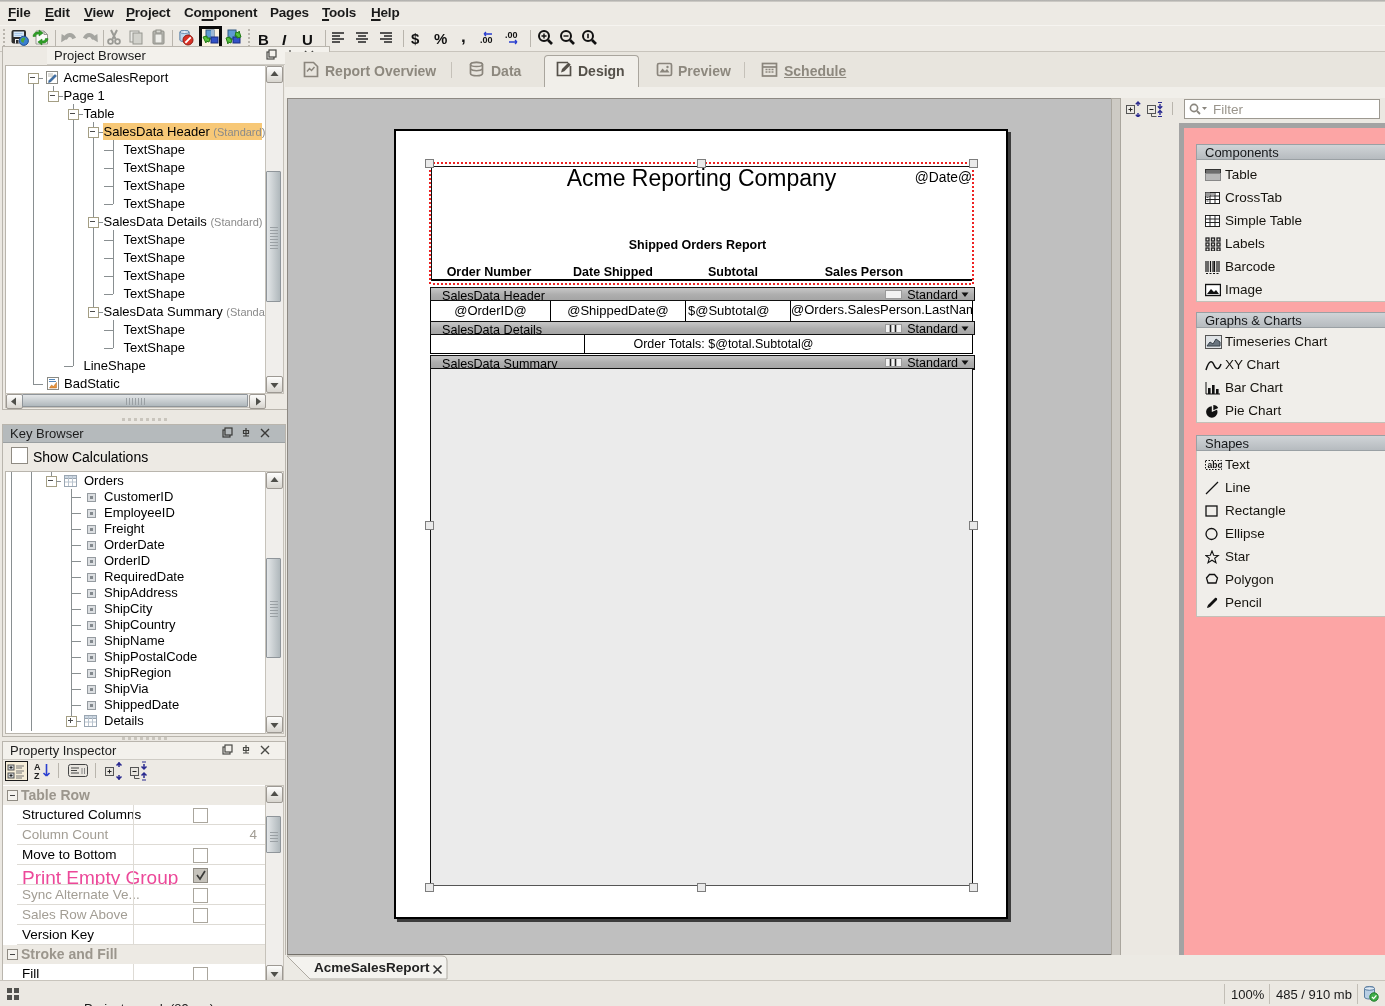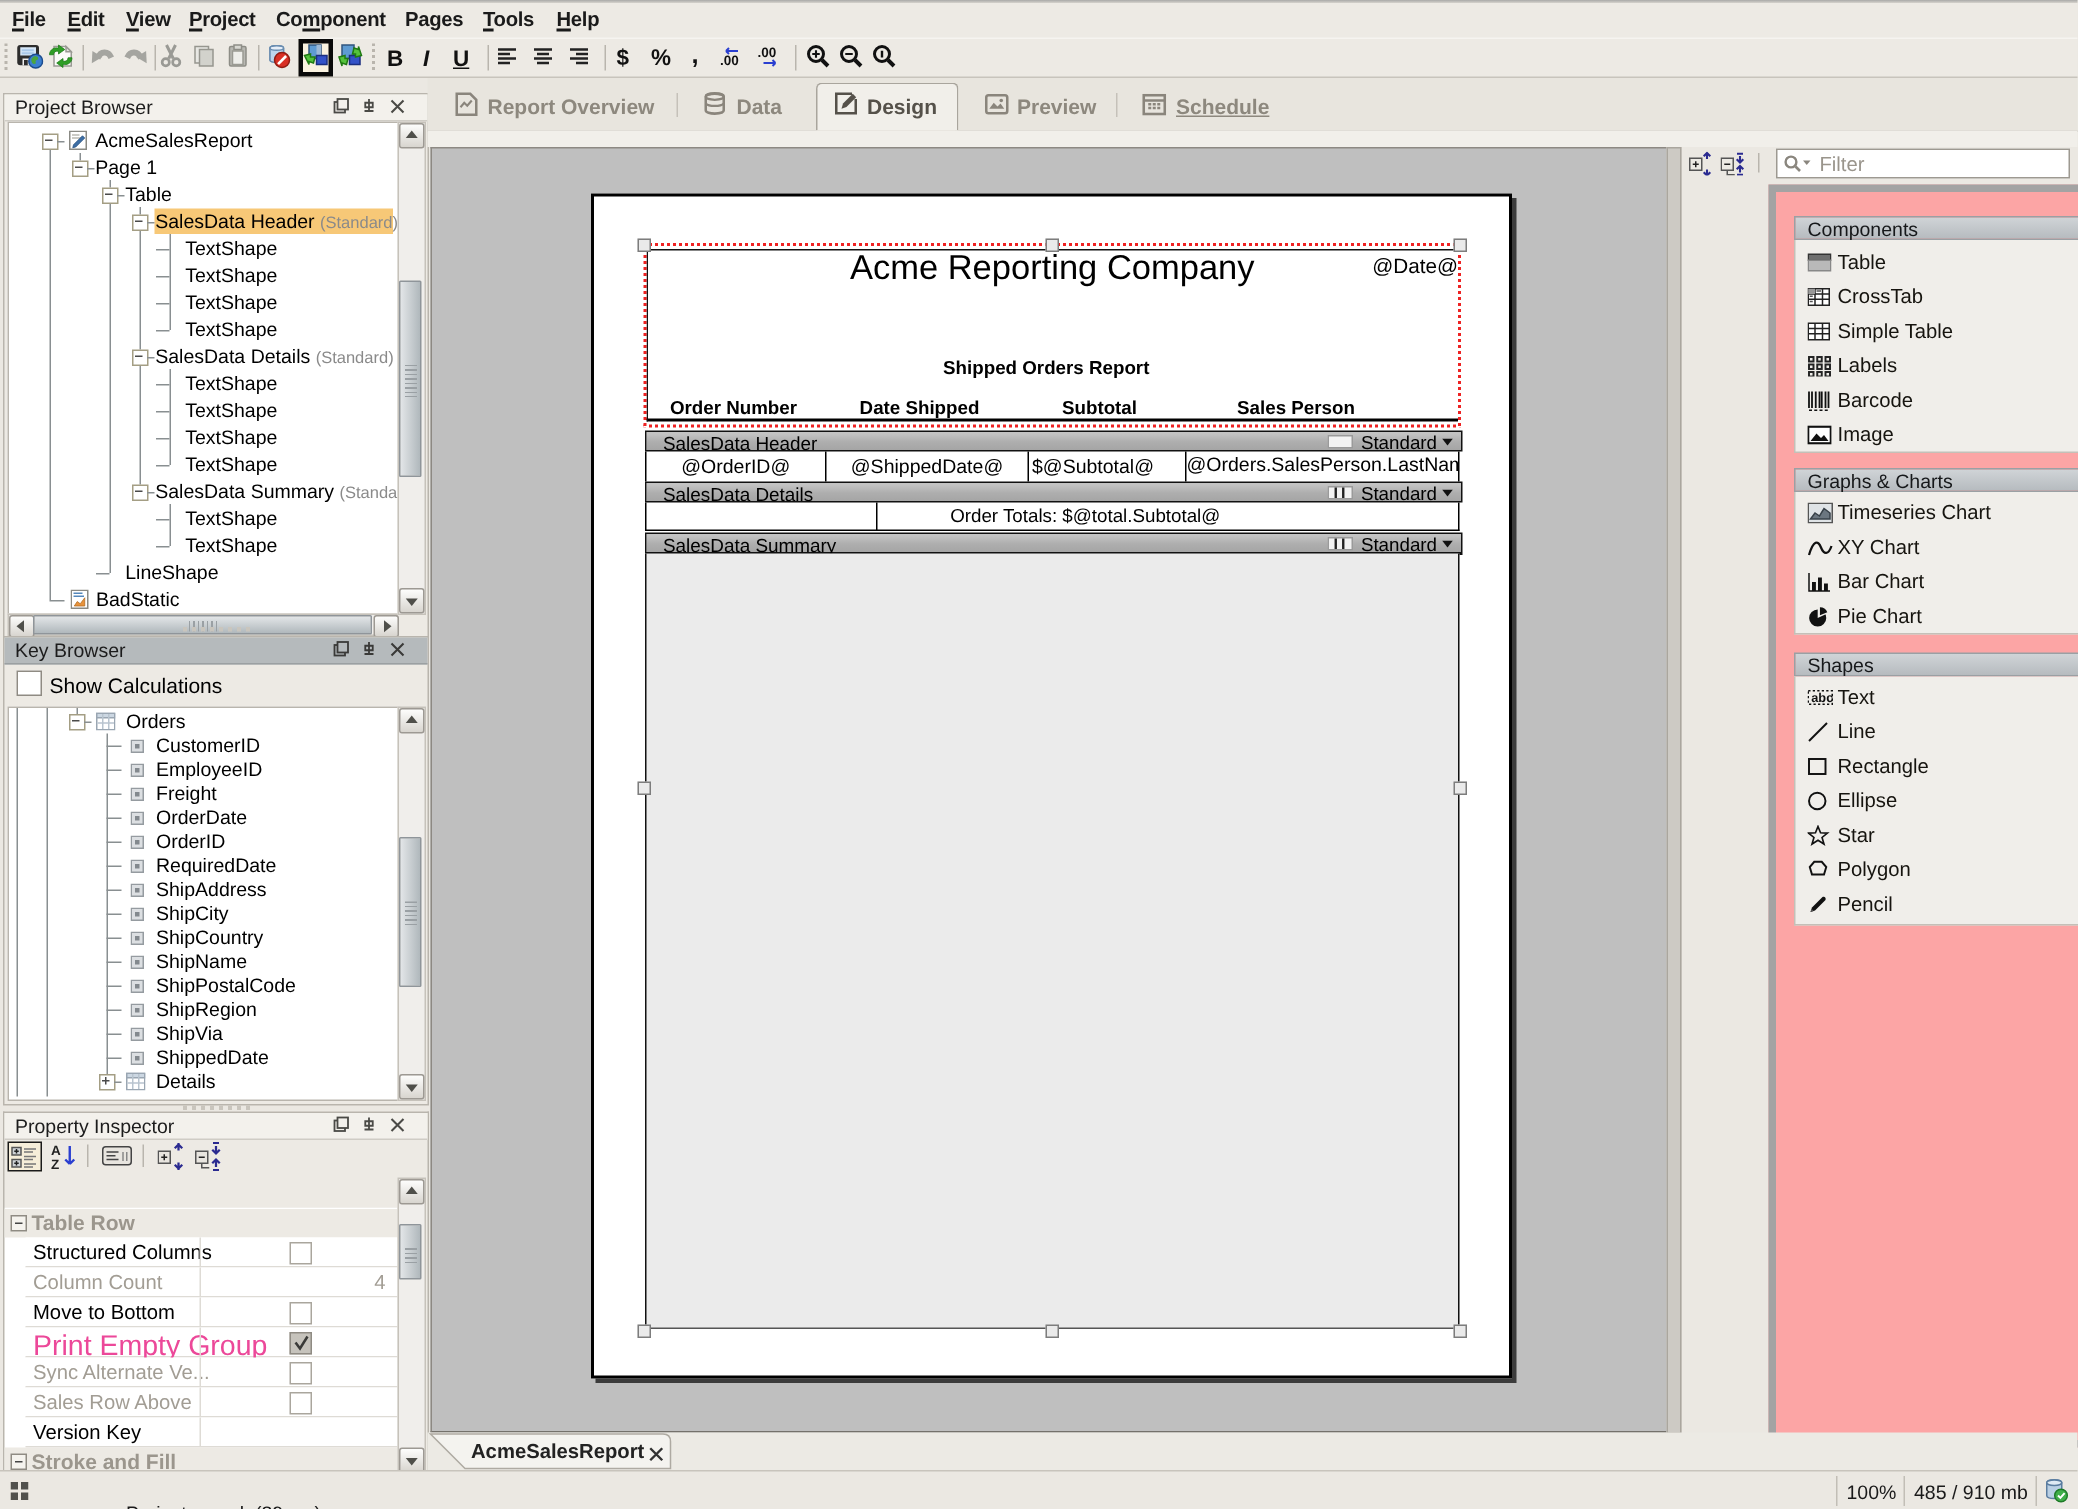--- a/index.html
+++ b/index.html
@@ -214,21 +214,21 @@
       </div>
     <div class="ticon" style="left:581px;">
         <svg width="18" height="17">
           <circle cx="7" cy="7" r="5" fill="none" stroke="#111" stroke-width="2"></circle>
           <path d="M11 11l4 4" stroke="#111" stroke-width="2.6"></path>
           <path d="M7 4.8v4.5" stroke="#111" stroke-width="1.6"></path>
         </svg>
       </div>
   </div>
 
-  <div class="panel" style="top:62px;height:362px;">
+  <div class="panel" style="top:46px;height:362px;padding-left:44px;">
     <div class="ptitle">Project Browser
       <svg class="pbtns" width="52" height="13">
           <rect x="4" y="3" width="7" height="7" fill="none" stroke="#4a4a46" stroke-width="1.2"></rect>
           <rect x="6" y="1" width="7" height="7" fill="#f3f1ec" stroke="#4a4a46" stroke-width="1.2"></rect>
           <path d="M27 1v8M24 9h6M24.5 3.5h5v3h-5z" stroke="#4a4a46" stroke-width="1.2" fill="none"></path>
           <path d="M42 2l8 8M50 2l-8 8" stroke="#4a4a46" stroke-width="1.4"></path>
         </svg>
     </div>
     <div class="treebox" style="left:2px;top:18px;width:260px;height:327px;" id="pbtree">
         <div style="position: absolute; left: 26.5px; top: 16px; width: 1px; height: 301.5px; background: rgb(137, 143, 145);"></div>
@@ -544,21 +544,21 @@
         <div style="position: absolute; left: 127px; top: 1px; width: 19px; height: 20px;">
           <svg width="19" height="20">
             <rect x="0.5" y="6.5" width="8" height="8" fill="#e8e5df" stroke="#555"></rect>
             <path d="M2.5 10.5h4" stroke="#222"></path>
             <path d="M4.5 14.5v3h5" stroke="#555" fill="none"></path>
             <path d="M14 8V3M14 12v5M11.5 5.5L14 8l2.5-2.5M11.5 14.5L14 12l2.5 2.5" stroke="#2a2a90" stroke-width="1.5" fill="none"></path>
             <path d="M12 1h4M12 19h4" stroke="#2a2a90" stroke-width="1.2"></path>
           </svg>
         </div>
       </div>
-    <div class="abs" style="left:0;top:43px;width:316px;height:196px;overflow:hidden;margin-top:20px;" id="pigrid">
+    <div class="abs" style="left:0;top:43px;width:316px;height:196px;overflow:hidden;" id="pigrid">
         <div style="position: absolute; left: 0px; top: 0px; width: 262px; height: 196px; background: rgb(255, 255, 255);"></div>
         <div style="position: absolute; left: 0px; top: 1px; width: 262px; height: 19px; background: rgb(237, 234, 228);">
           <div style="position: absolute; left: 4px; top: 4px; width: 9px; height: 9px; border: 1px solid rgb(143, 139, 131); background: rgb(245, 243, 238);">
             <svg width="9" height="9">
               <path d="M2 4.5h5" stroke="#444"></path>
             </svg>
           </div>
           <div style="position: absolute; left: 18px; top: 1px; font-size: 14px; font-weight: bold; color: rgb(155, 150, 141); white-space: nowrap;">Table Row</div>
         </div>
         <div style="position: absolute; left: 14px; top: 20px; width: 248px; height: 20px; background: rgb(255, 255, 255); border-bottom: 1px solid rgb(222, 219, 213); box-sizing: border-box;">

